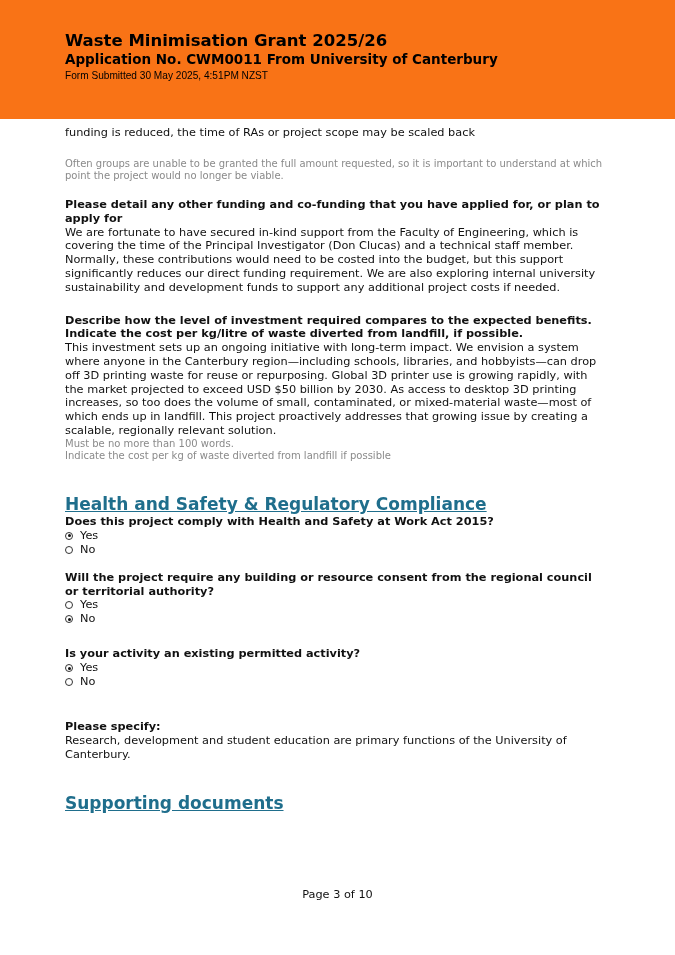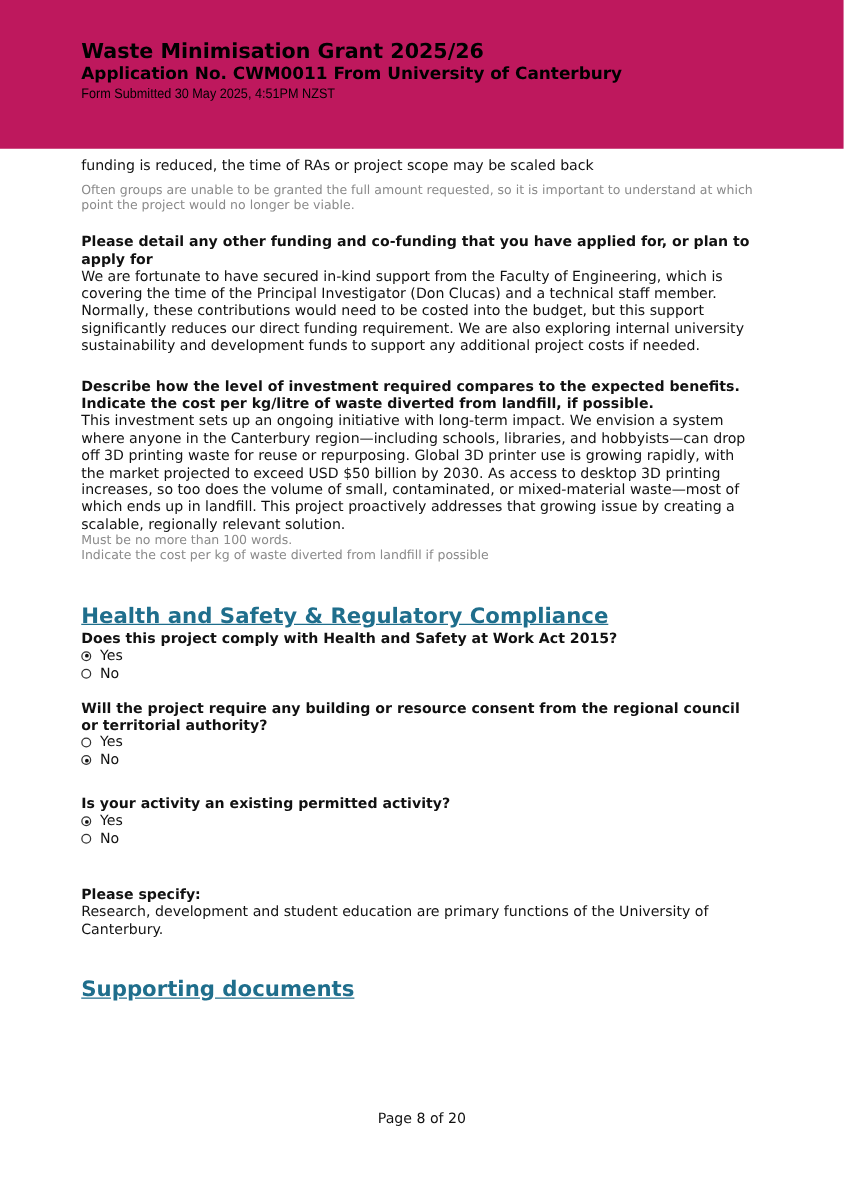--- a/index.html
+++ b/index.html
@@ -2,21 +2,21 @@
 <html><head>
 <meta charset="utf-8">
 <style>
   html, body { margin: 0; padding: 0; }
   body {
     width: 675px; height: 955px; background: #ffffff; position: relative; overflow: hidden;
     font-family: "DejaVu Sans", sans-serif; color: #111;
   }
   .header {
     position: absolute; left: 0; top: 0; width: 675px; height: 119px;
-    background: #be185d;
+    background: #f97316;
   }
   .header .inner { position: absolute; left: 65px; top: 31px; }
   .h-title { font-weight: bold; font-size: 16.5px; line-height: 20px; color: #000; }
   .h-sub { font-weight: bold; font-size: 13.5px; line-height: 17px; color: #000; }
   .h-date { font-family: "Liberation Sans", sans-serif; font-size: 11px; line-height: 14px; color: #000; transform: scaleX(0.92); transform-origin: left; }
   .content { position: absolute; left: 65px; top: 126px; width: 540px; font-size: 11.3px; line-height: 13.8px; }
   .q { font-weight: bold; margin: 0; }
   .ans { margin: 0; }
   .hint { color: #8a8a8a; font-size: 10px; line-height: 12.6px; margin: 0; }
   .sec { color: #1f6e8c; font-weight: bold; font-size: 17px; line-height: 22px; margin: 0; text-decoration: underline; }
@@ -31,21 +31,21 @@
 <div class="header">
   <div class="inner">
     <div class="h-title">Waste Minimisation Grant 2025/26</div>
     <div class="h-sub">Application No. CWM0011 From University of Canterbury</div>
     <div class="h-date">Form Submitted 30 May 2025, 4:51PM NZST</div>
   </div>
 </div>
 
 <div class="content">
   <p class="ans">funding is reduced, the time of RAs or project scope may be scaled back</p>
-  <p class="hint" style="margin-top:7px">Often groups are unable to be granted the full amount requested, so it is important to understand at which point the project would no longer be viable.</p>
+  <p class="hint" style="margin-top:18px">Often groups are unable to be granted the full amount requested, so it is important to understand at which point the project would no longer be viable.</p>
 
   <p class="q" style="margin-top:15px">Please detail any other funding and co-funding that you have applied for, or plan to apply for</p>
   <p class="ans">We are fortunate to have secured in-kind support from the Faculty of Engineering, which is covering the time of the Principal Investigator (Don Clucas) and a technical staff member. Normally, these contributions would need to be costed into the budget, but this support significantly reduces our direct funding requirement. We are also exploring internal university sustainability and development funds to support any additional project costs if needed.</p>
 
   <p class="q" style="margin-top:19px">Describe how the level of investment required compares to the expected benefits. Indicate the cost per kg/litre of waste diverted from landfill, if possible.</p>
   <p class="ans">This investment sets up an ongoing initiative with long-term impact. We envision a system where anyone in the Canterbury region—including schools, libraries, and hobbyists—can drop off 3D printing waste for reuse or repurposing. Global 3D printer use is growing rapidly, with the market projected to exceed USD $50 billion by 2030. As access to desktop 3D printing increases, so too does the volume of small, contaminated, or mixed-material waste—most of which ends up in landfill. This project proactively addresses that growing issue by creating a scalable, regionally relevant solution.</p>
   <p class="hint">Must be no more than 100 words.</p>
   <p class="hint">Indicate the cost per kg of waste diverted from landfill if possible</p>
 
   <h2 class="sec" style="margin-top:30px">Health and Safety &amp; Regulatory Compliance</h2>
@@ -79,13 +79,13 @@
       <span class="rb"></span>
       <span>No</span>
     </div>
 
   <p class="q" style="margin-top:31px">Please specify:</p>
   <p class="ans">Research, development and student education are primary functions of the University of Canterbury.</p>
 
   <h2 class="sec" style="margin-top:30px">Supporting documents</h2>
 </div>
 
-<div class="footer">Page 8 of 20</div>
+<div class="footer">Page 3 of 10</div>
 
 </body></html>

